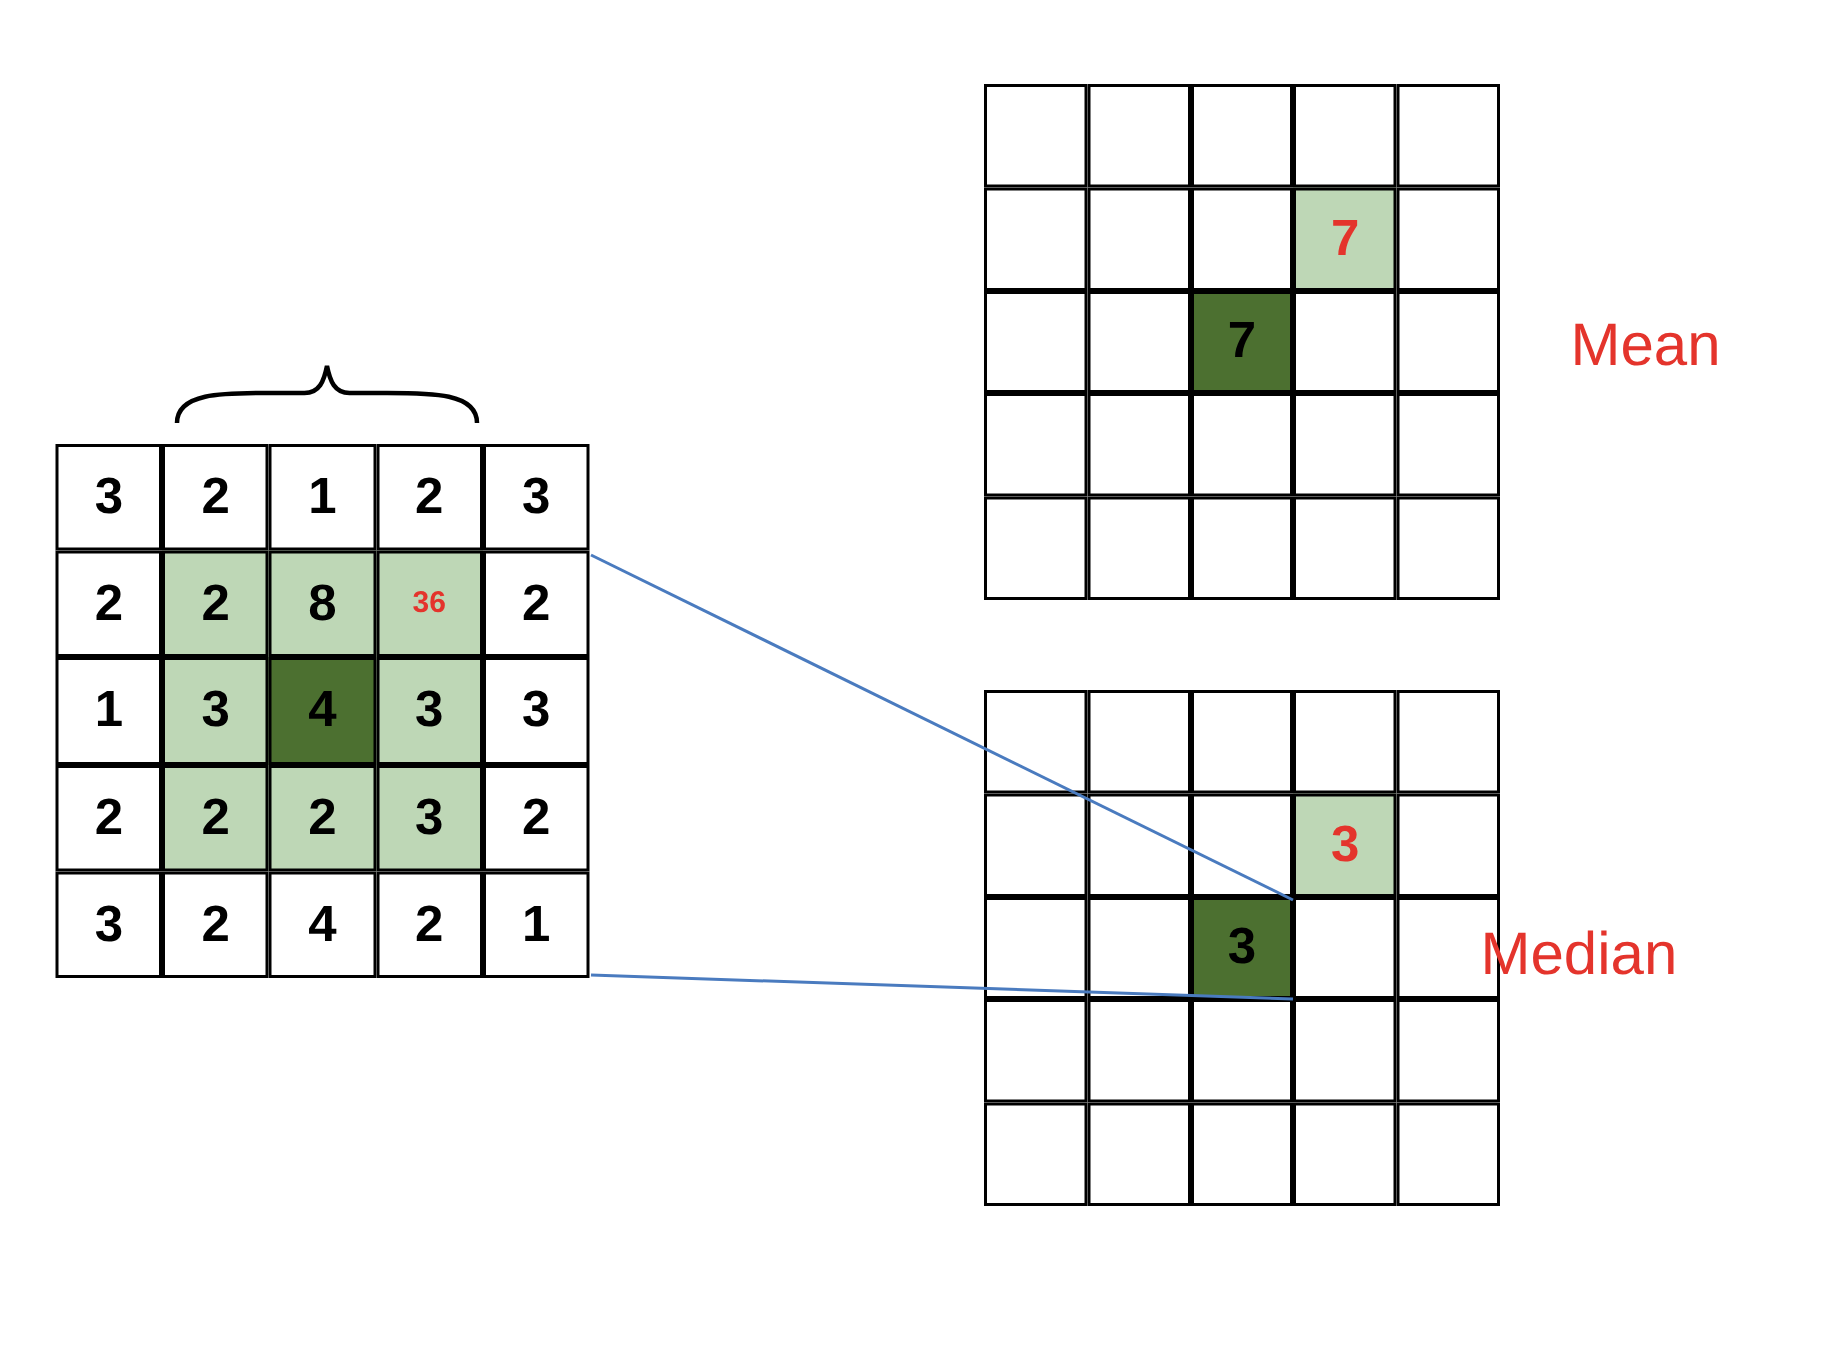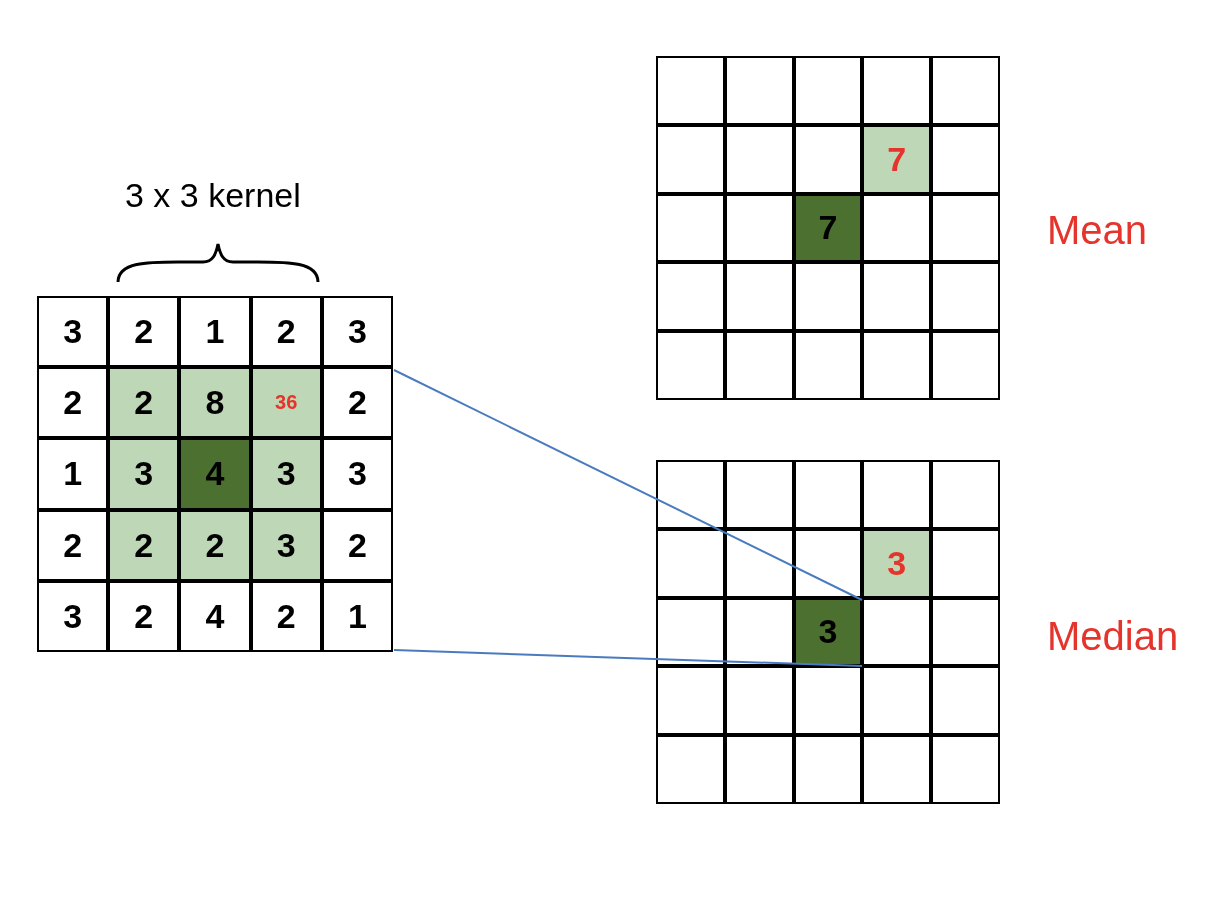--- a/index.html
+++ b/index.html
@@ -59,21 +59,20 @@
     width: 1232px;
     height: 904px;
     pointer-events: none;
   }
 </style>
 </head>
 <body>
 
 <div class="stage">
 
-  <div class="kernel-label" style="left:125px; top:176px;">3 x 3 kernel</div>
 
   <svg class="brace" style="left:108px; top:232px;" viewBox="0 0 220 60">
     <path d="M 10 50 C 10 30, 40 30, 70 30 L 95 30 C 105 30, 108 22, 110 12 C 112 22, 115 30, 125 30 L 150 30 C 180 30, 210 30, 210 50" fill="none" stroke="#000" stroke-width="3"></path>
   </svg>
 
   <div id="input-grid" class="grid" style="left:37px; top:296px; width:356px; height:356px;">
       <div class="cell">3</div>
       <div class="cell">2</div>
       <div class="cell">1</div>
       <div class="cell">2</div>
@@ -149,20 +148,20 @@
       <div class="cell"></div>
       <div class="cell"></div>
       <div class="cell"></div>
       <div class="cell"></div>
       <div class="cell"></div>
       <div class="cell"></div>
       <div class="cell"></div>
       <div class="cell"></div>
       <div class="cell"></div>
     </div>
-  <div class="median-label" style="left:1047px; top:614px;">Median</div>
+  <div class="median-label" style="left:987px; top:614px;">Median</div>
 
   <svg class="lines">
     <line x1="394" y1="370" x2="862" y2="600" stroke="#4a7bbf" stroke-width="2"></line>
     <line x1="394" y1="650" x2="862" y2="666" stroke="#4a7bbf" stroke-width="2"></line>
   </svg>
 
 </div>
 
 </body></html>

